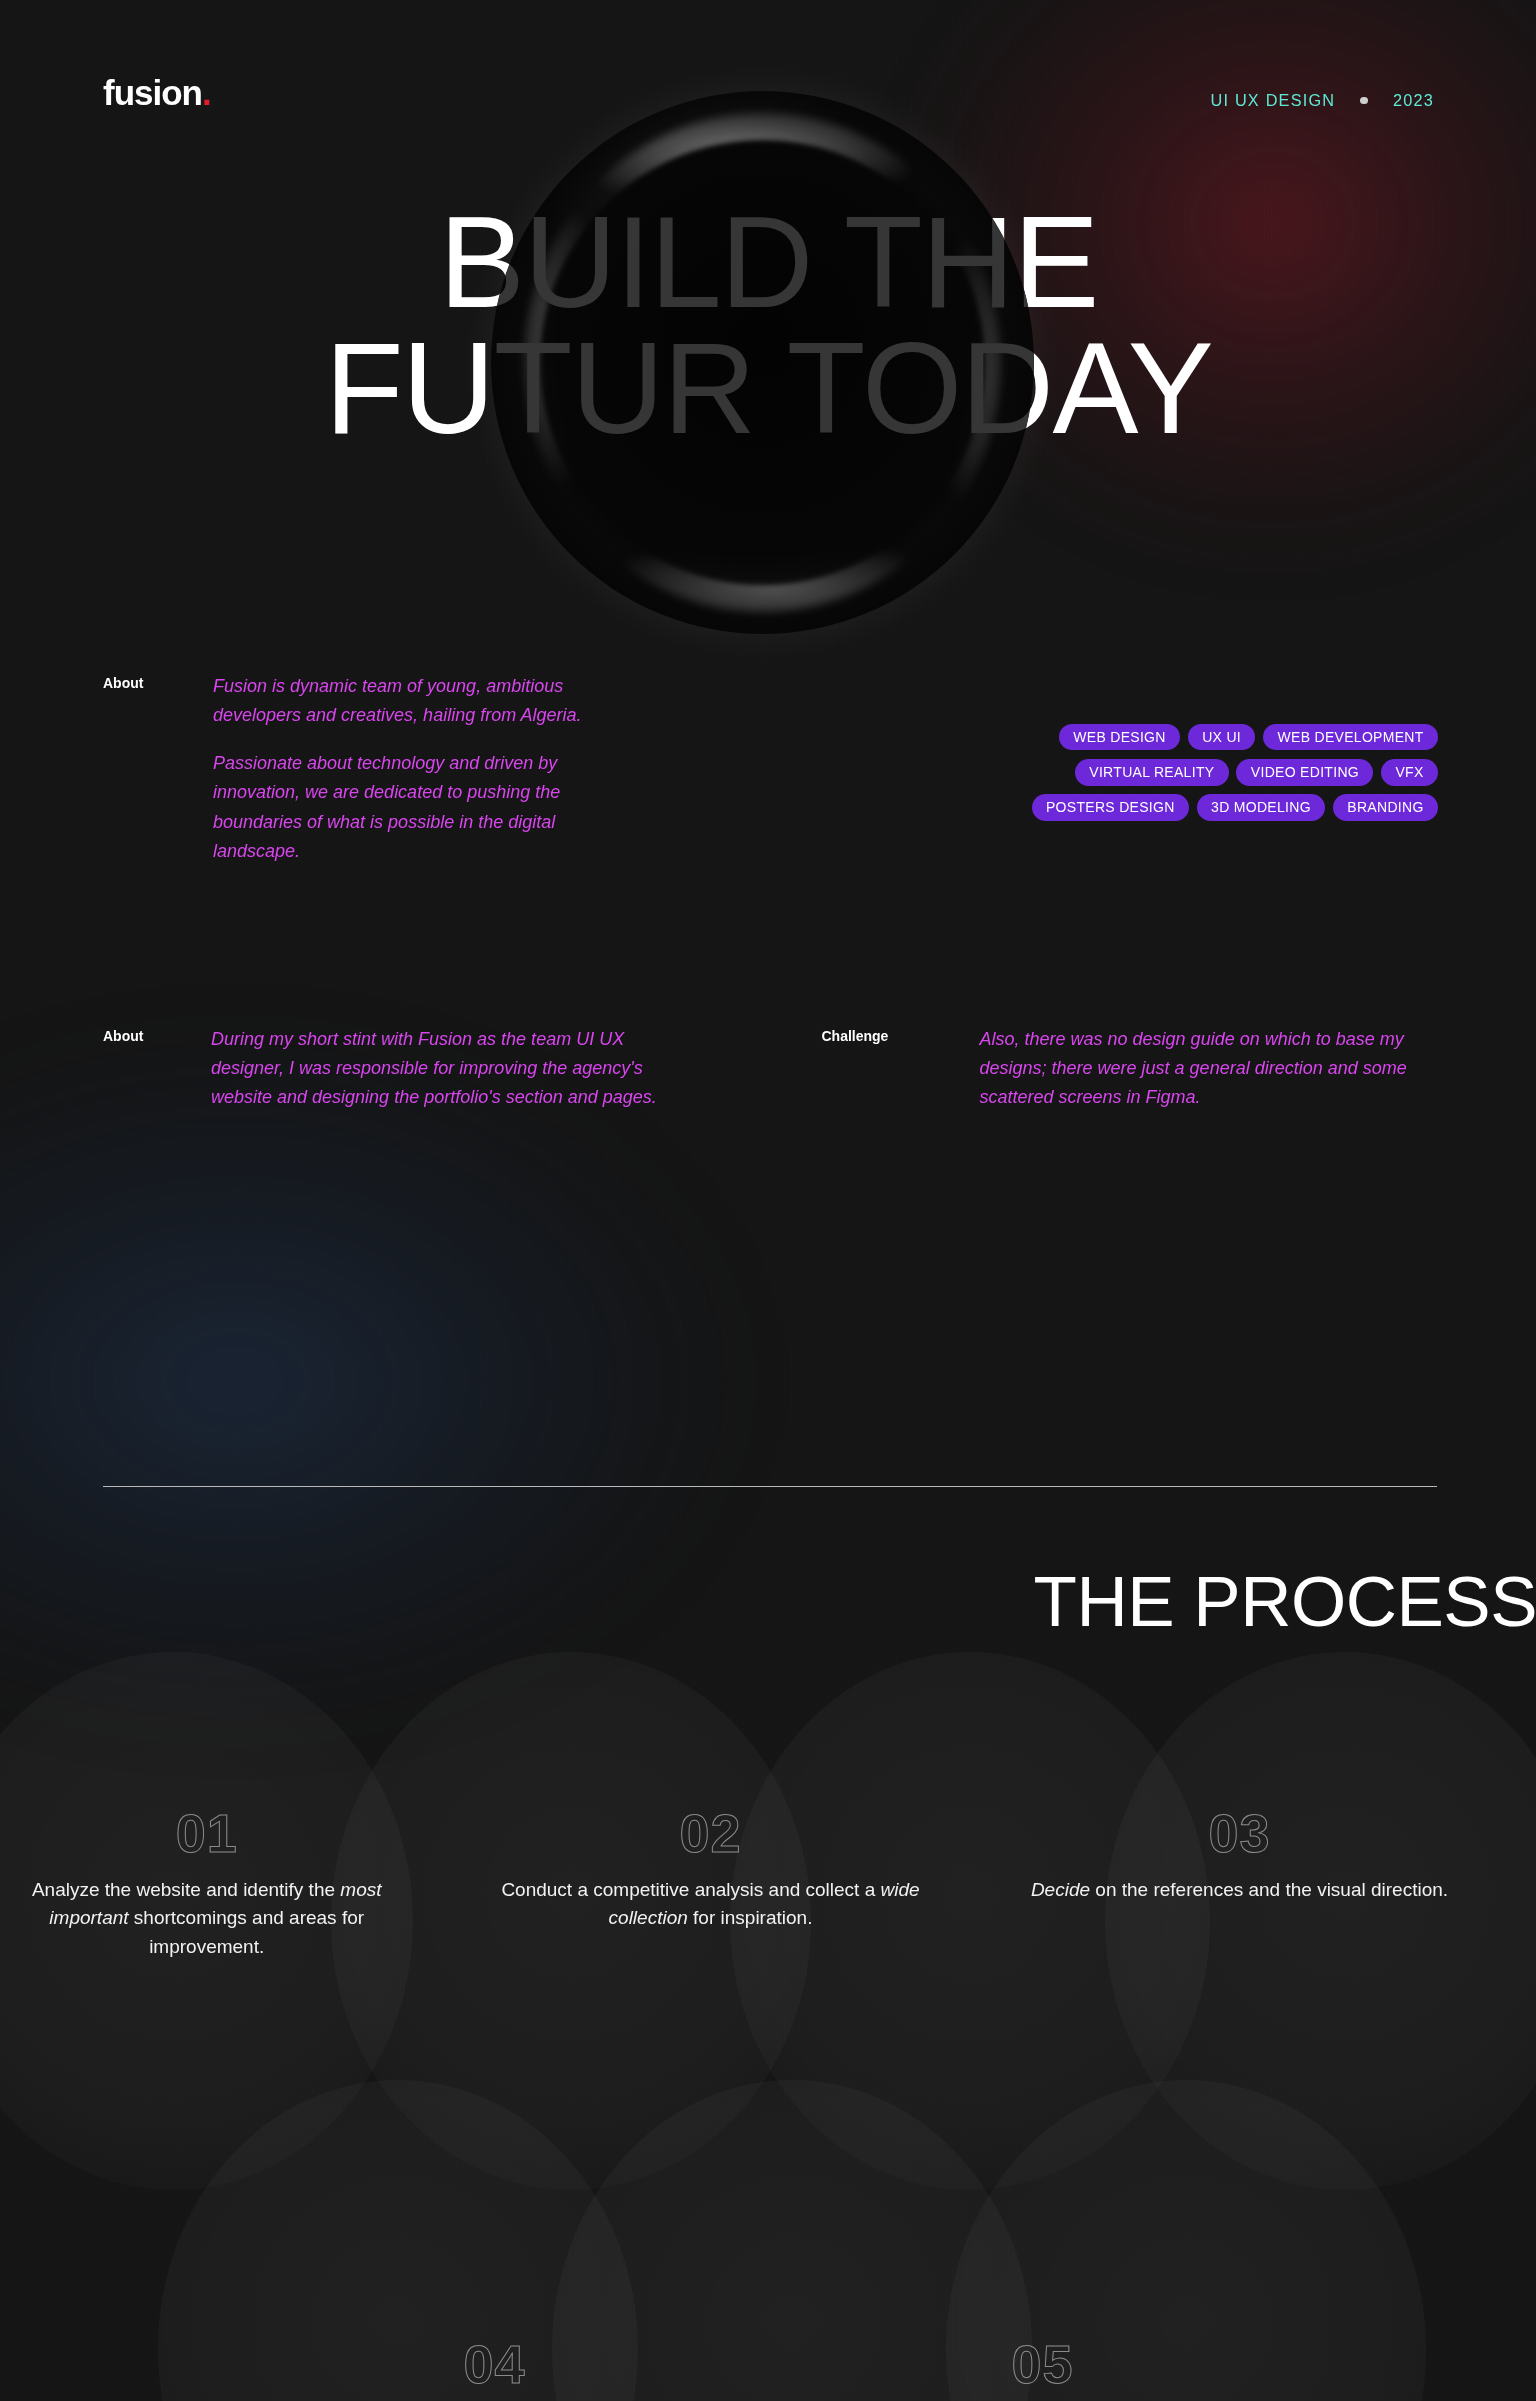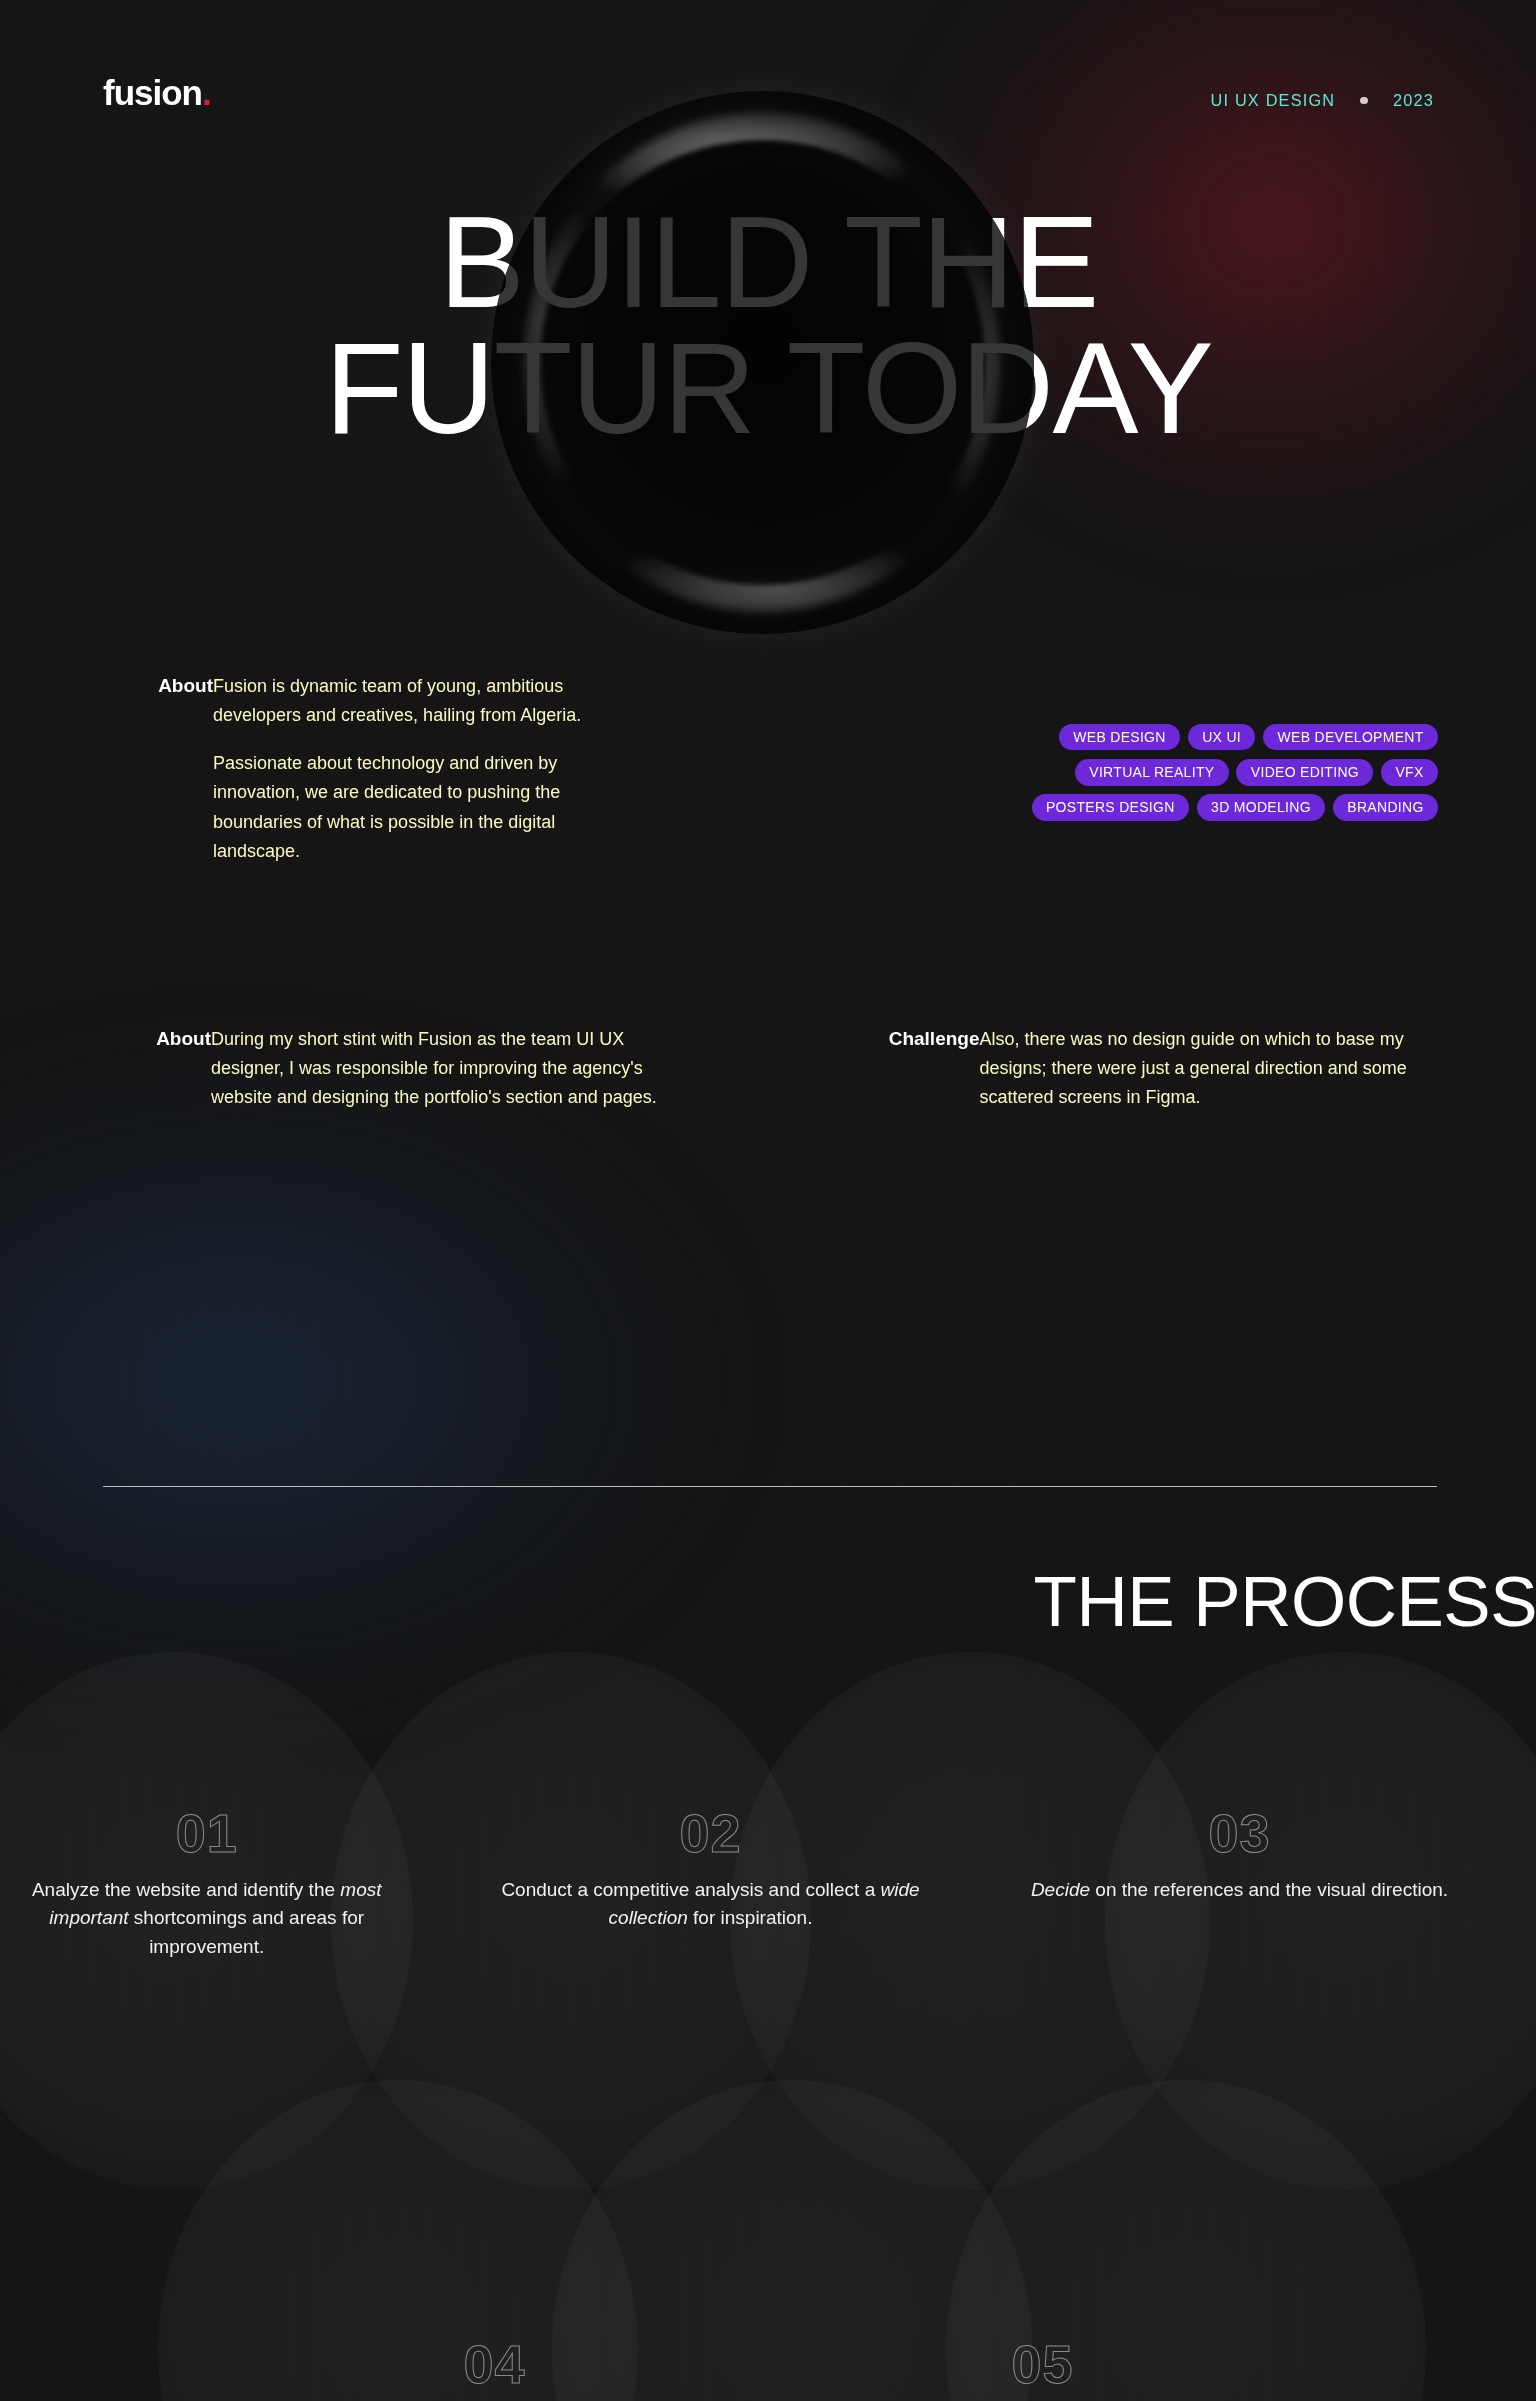--- a/index.html
+++ b/index.html
@@ -100,24 +100,24 @@
     position:absolute; left:-491px; top:108px; width:1537px;
     text-align:center;
     font-size:129px; line-height:0.98; font-weight:400;
     letter-spacing:-1.4px; color:#363636;
     white-space:pre-line;
   }
 
   
   #about { position:absolute; left:0; top:672px; width:100%; z-index:20; }
   .label {
-    font-size:19px; font-weight:700; color:#ffffff; letter-spacing:0px;text-align:right;
+    font-size:14px; font-weight:700; color:#ffffff; letter-spacing:0px;
   }
   .body-copy {
-    font-size:18px; line-height:1.62; color:#fef9c3; font-weight:400;
+    font-size:18px; line-height:1.62; color:#d946ef; font-weight:400;font-style:italic;
   }
   .body-copy p + p { margin-top:19px; }
 
   #about-row { display:flex; padding:0 103px; align-items:flex-start; }
   #about-label { width:110px; padding-top:2.9px; flex:none; }
   #about-text { width:384px; flex:none; }
 
   #tags {
     position:absolute; right:99px; top:52px;
     width:451px; display:flex; flex-wrap:wrap; gap:8.6px 7.7px;

